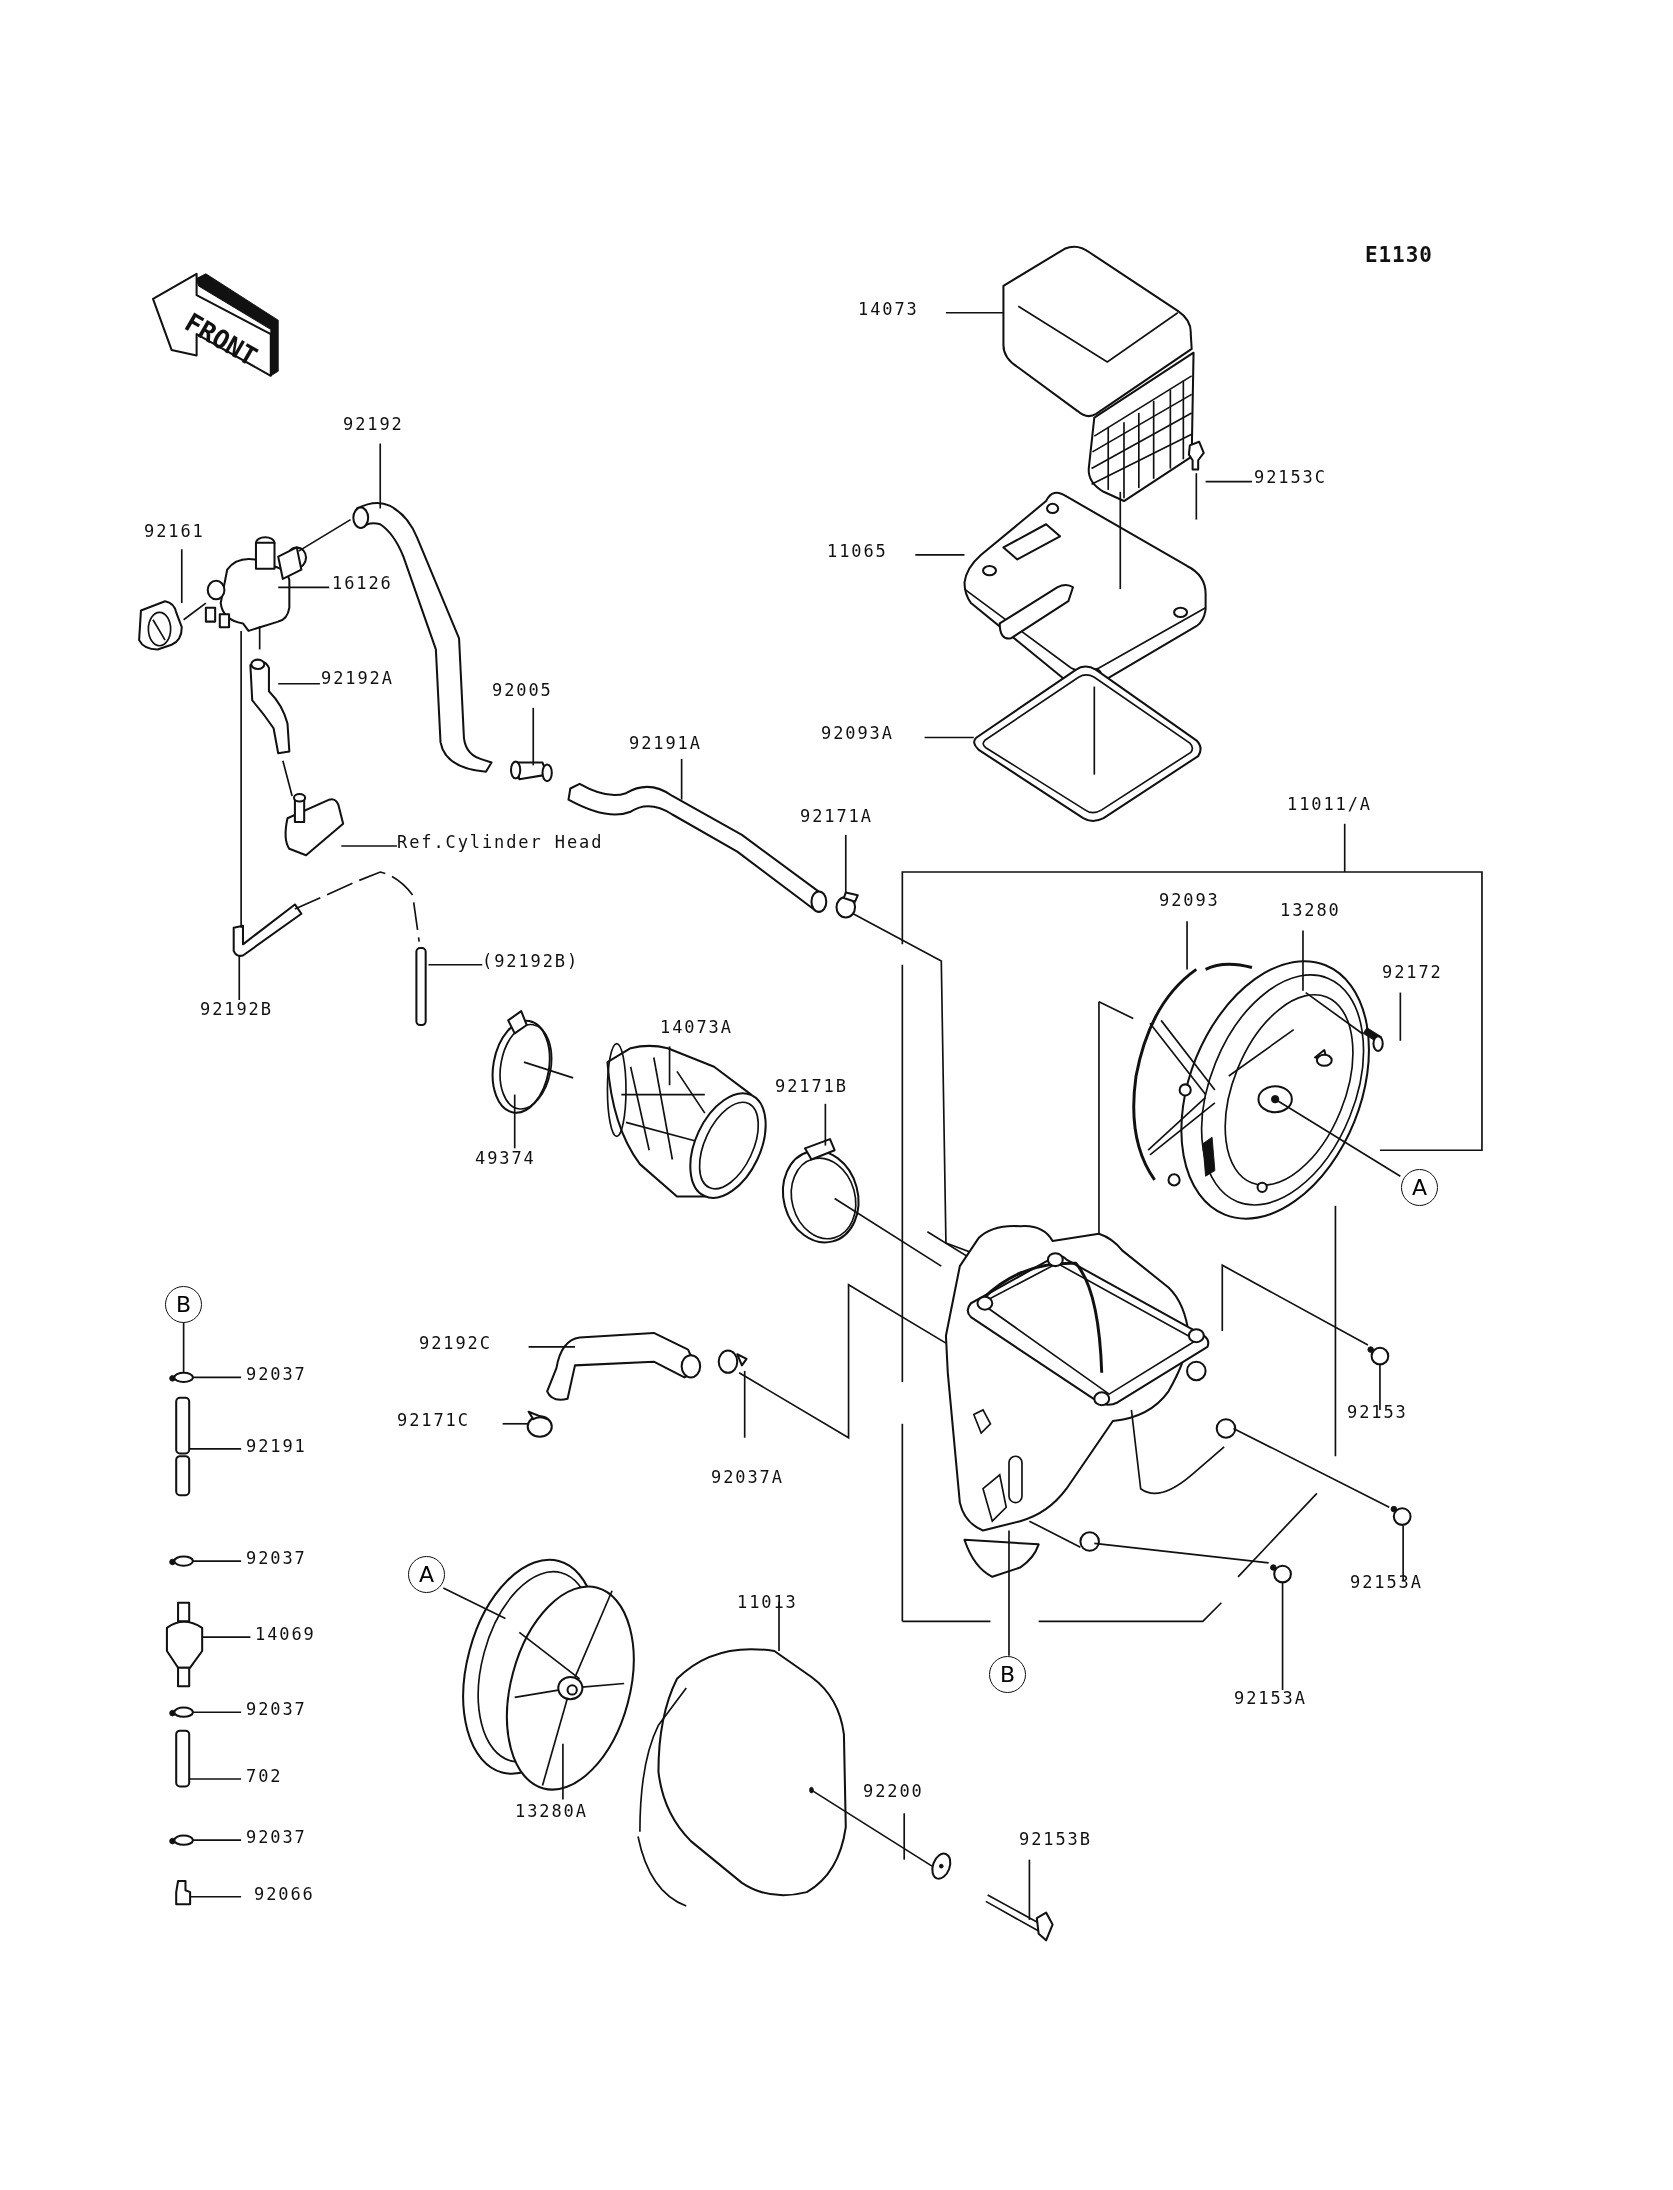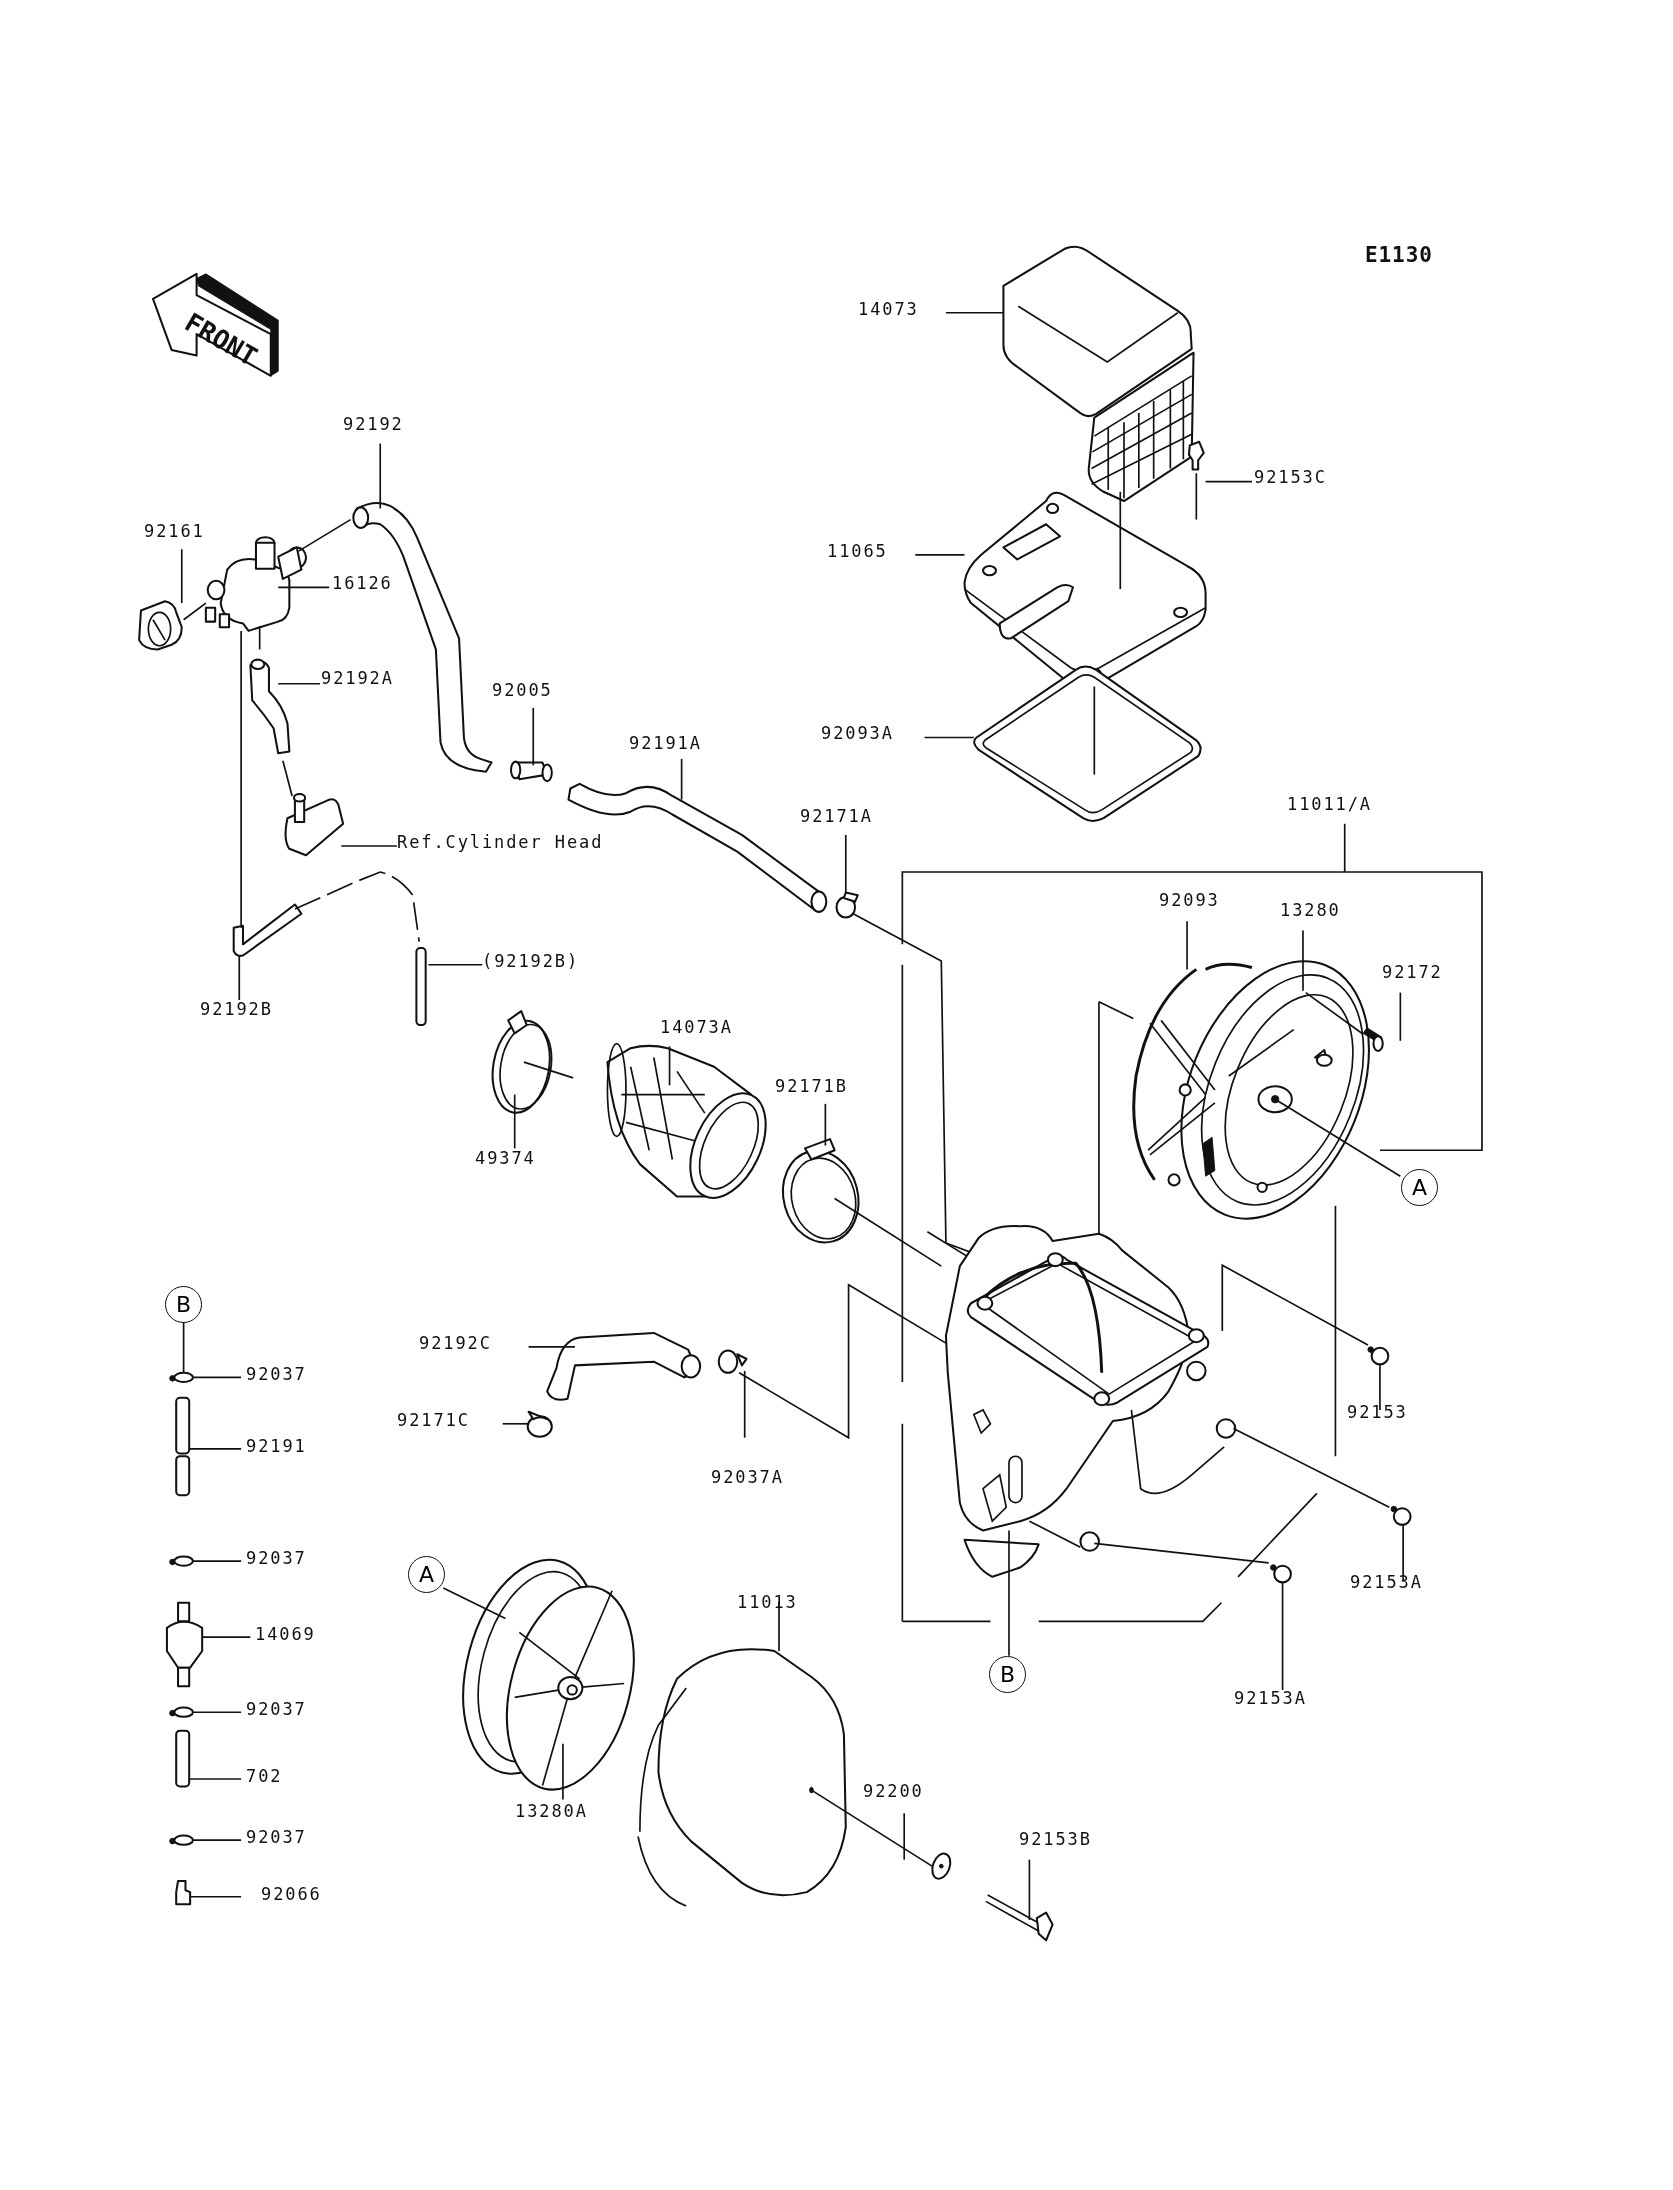--- a/index.html
+++ b/index.html
@@ -448,19 +448,19 @@
 <div class="lbl" style="left:863px;top:1783px;">92200</div>
 <div class="lbl" style="left:979px;top:1831px;margin-left:40px;">92153B</div>
 
 <div class="lbl" style="left:246px;top:1366px;">92037</div>
 <div class="lbl" style="left:246px;top:1438px;">92191</div>
 <div class="lbl" style="left:246px;top:1550px;">92037</div>
 <div class="lbl" style="left:255px;top:1626px;">14069</div>
 <div class="lbl" style="left:246px;top:1701px;">92037</div>
 <div class="lbl" style="left:246px;top:1768px;">702</div>
 <div class="lbl" style="left:246px;top:1829px;">92037</div>
-<div class="lbl" style="left:261px;top:1886px;">92066</div>
+<div class="lbl" style="left:254px;top:1886px;">92066</div>
 
 <div class="callout" style="left:1401px;top:1169px;">A</div>
 <div class="callout" style="left:408px;top:1556px;">A</div>
 <div class="callout" style="left:165px;top:1286px;">B</div>
 <div class="callout" style="left:989px;top:1656px;">B</div>
 
 
 </body></html>

